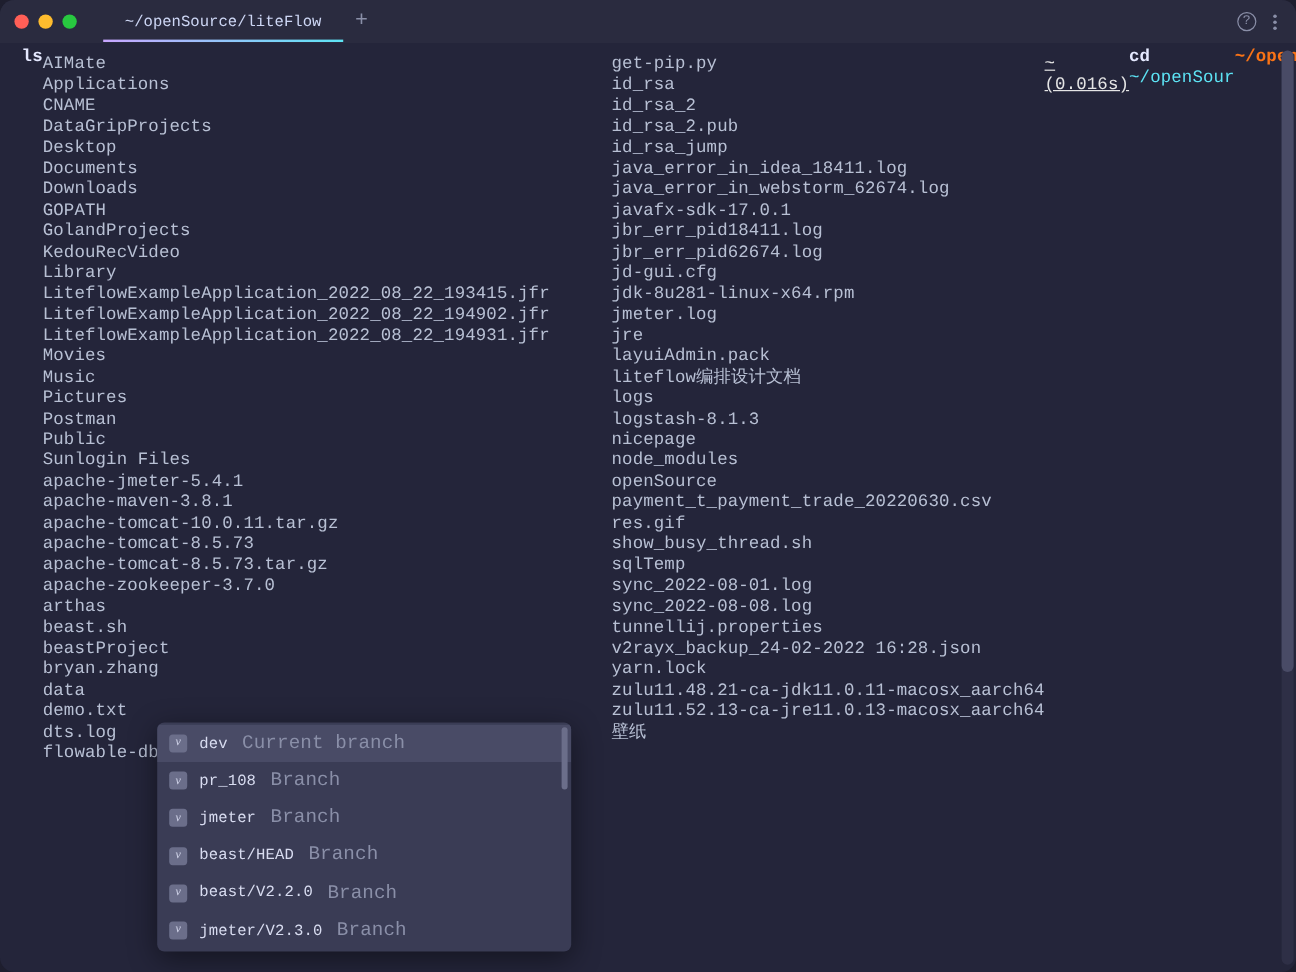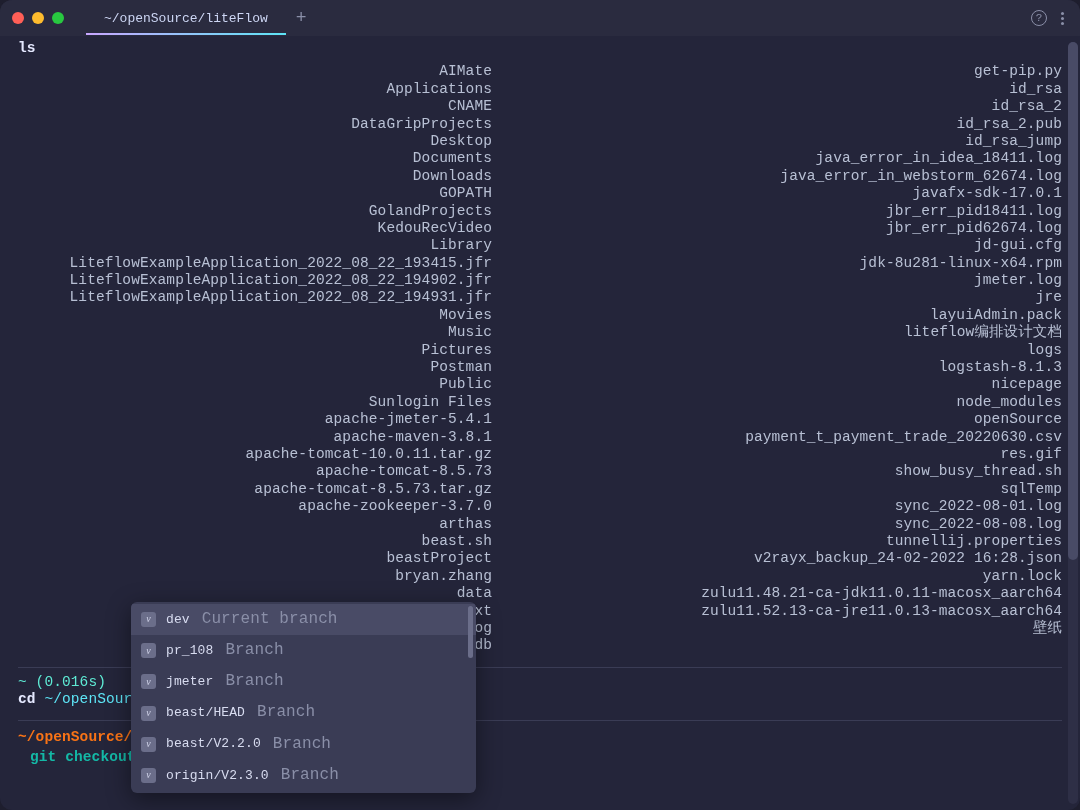--- a/index.html
+++ b/index.html
@@ -85,21 +85,21 @@
   gap: 2px;
   margin-right: 4px;
 }
 .kebab span { width: 3px; height: 3px; border-radius: 50%; background: #8a8fa8; }
 
 .terminal {
   flex: 1;
   padding: 4px 18px 12px 18px;
   overflow: hidden;
   display: flex;
-  flex-direction: column;
+  flex-direction: row;
   line-height: 1.2;
   font-size: 14.5px;
   letter-spacing: 0.1px;
   position: relative;
 }
 .scrollbar-track {
   position: absolute;
   right: 2px;
   top: 6px;
   bottom: 6px;
@@ -118,31 +118,30 @@
 .cmd-bold { color: #e5e9ff; font-weight: 700; }
 .listing {
   display: flex;
   gap: 0;
   margin-top: 6px;
   color: #b8c0d4;
 }
 .listing-col {
   display: flex;
   flex-direction: column;
-  align-items: flex-end;
 }
 .listing-col.left { width: 474px; }
 .listing-col.right { flex: 1; }
 .listing div { white-space: pre; }
 
 .separator {
   border-top: 1px solid #3a3c55;
   margin-top: 12px;
 }
-.timing { color: #5eead4; margin-top: 6px; }
+.timing { color: #e5e5e5; margin-top: 6px; text-decoration: underline; }
 .path-cyan { color: #5de4f5; font-weight: 400; }
 .path-magenta { color: #f97316; font-weight: 600; }
 
 .input-line {
   display: flex;
   gap: 0;
   margin-top: 2px;
 }
 .typed-cmd { color: #14b8a6; font-weight: 600; margin-left: 12px; }
 .cursor-box {
@@ -272,18 +271,18 @@
           <span class="ac-name">beast/HEAD</span>
           <span class="ac-hint">Branch</span>
         </div>
         <div class="ac-item">
           <div class="ac-icon">ν</div>
           <span class="ac-name">beast/V2.2.0</span>
           <span class="ac-hint">Branch</span>
         </div>
         <div class="ac-item">
           <div class="ac-icon">ν</div>
-          <span class="ac-name">origin/V2.3.0</span>
+          <span class="ac-name">jmeter/V2.3.0</span>
           <span class="ac-hint">Branch</span>
         </div>
       </div>
   </div>
 </div>
 
 </body></html>

